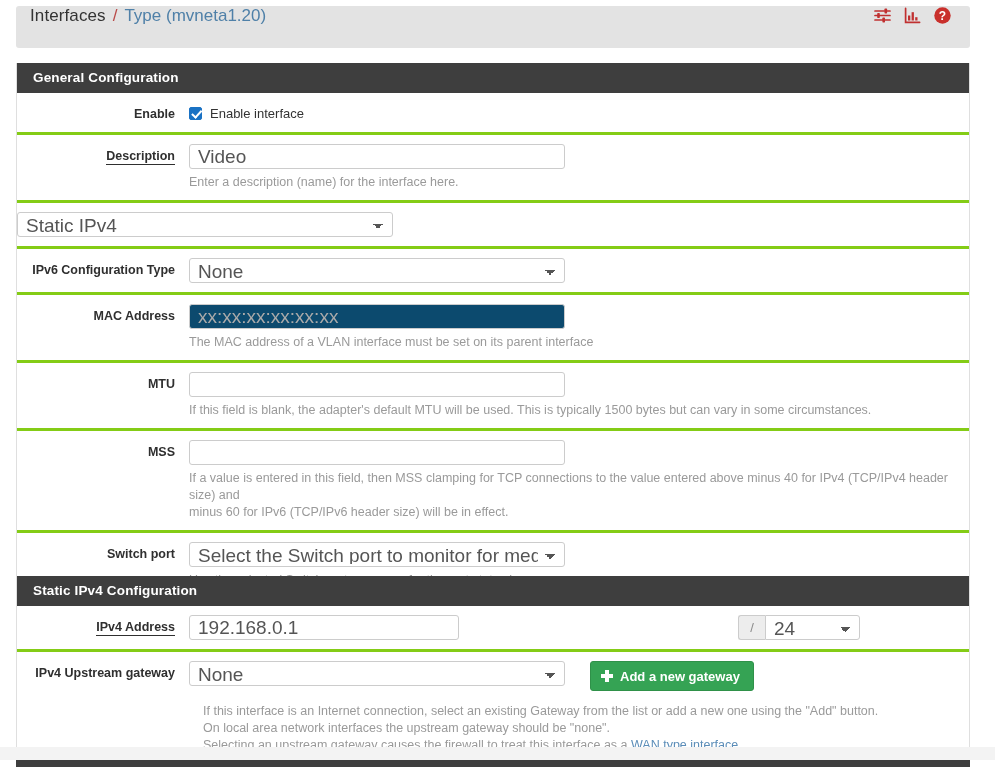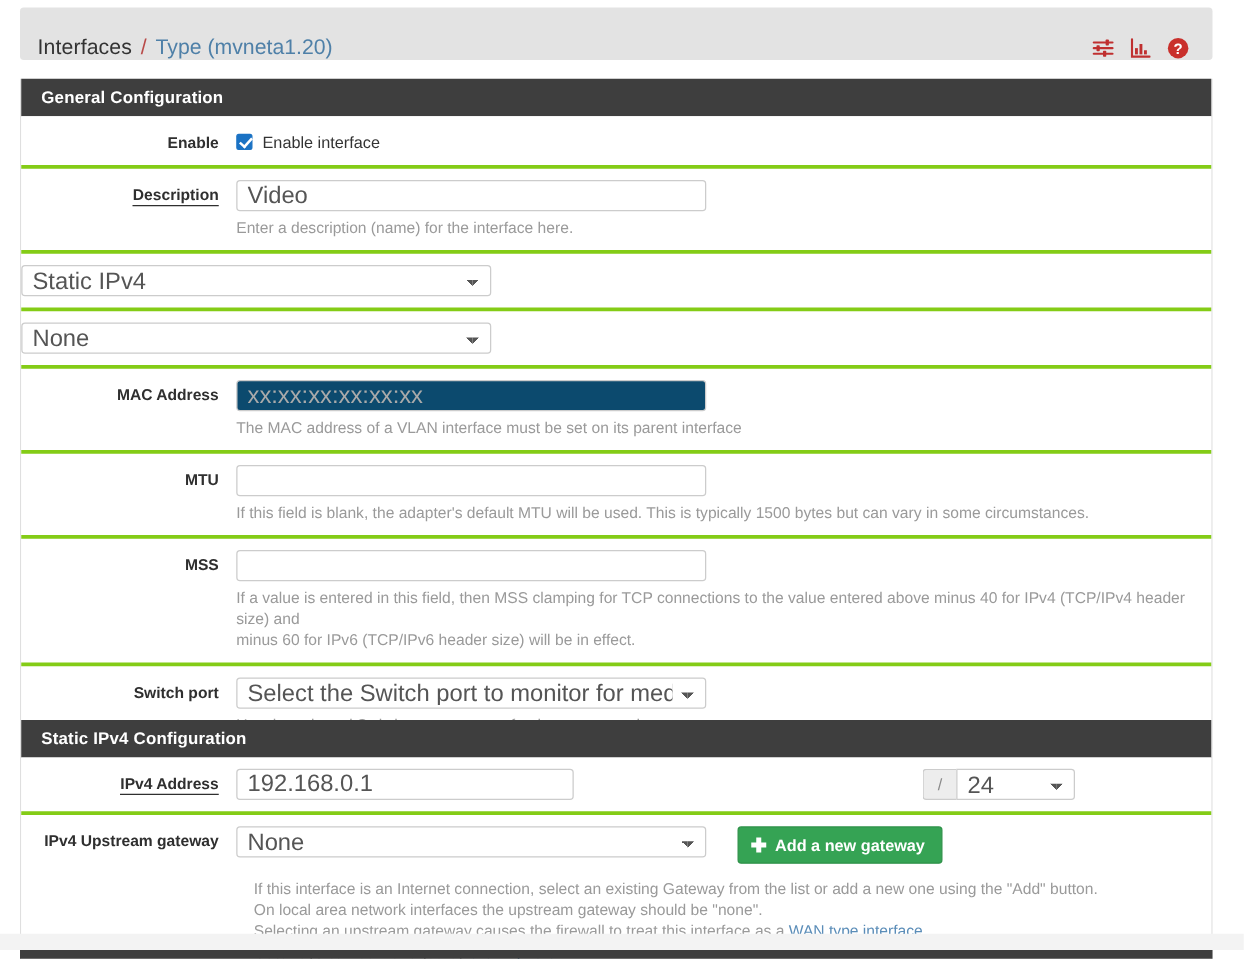--- a/index.html
+++ b/index.html
@@ -14,21 +14,21 @@
   }
 
   
   .breadcrumb-bar {
     position: absolute;
     left: 16px; top: 6px;
     width: 954px; height: 42px;
     background: #e3e3e3;
     border-radius: 3px;
     display: flex;
-    align-items: flex-end;
+    align-items: flex-start;
     padding: 0 14px;
   }
   .crumb-static {
     font-size: 17px;
     color: #333333;
     letter-spacing: .1px;
   }
   .crumb-sep {
     color: #b94a48;
     font-size: 17px;
@@ -292,20 +292,23 @@
 
     <div class="frow">
       <div class="fcontrol">
         <select class="sel w376">
           <option>Static IPv4</option>
         </select>
       </div>
     </div>
 
     <div class="frow">
+      <div class="flabel">
+        <span>IPv6 Configuration Type</span>
+      </div>
       <div class="fcontrol">
         <select class="sel w376">
           <option>None</option>
         </select>
       </div>
     </div>
 
     <div class="frow">
       <div class="flabel">
         <span>MAC Address</span>

